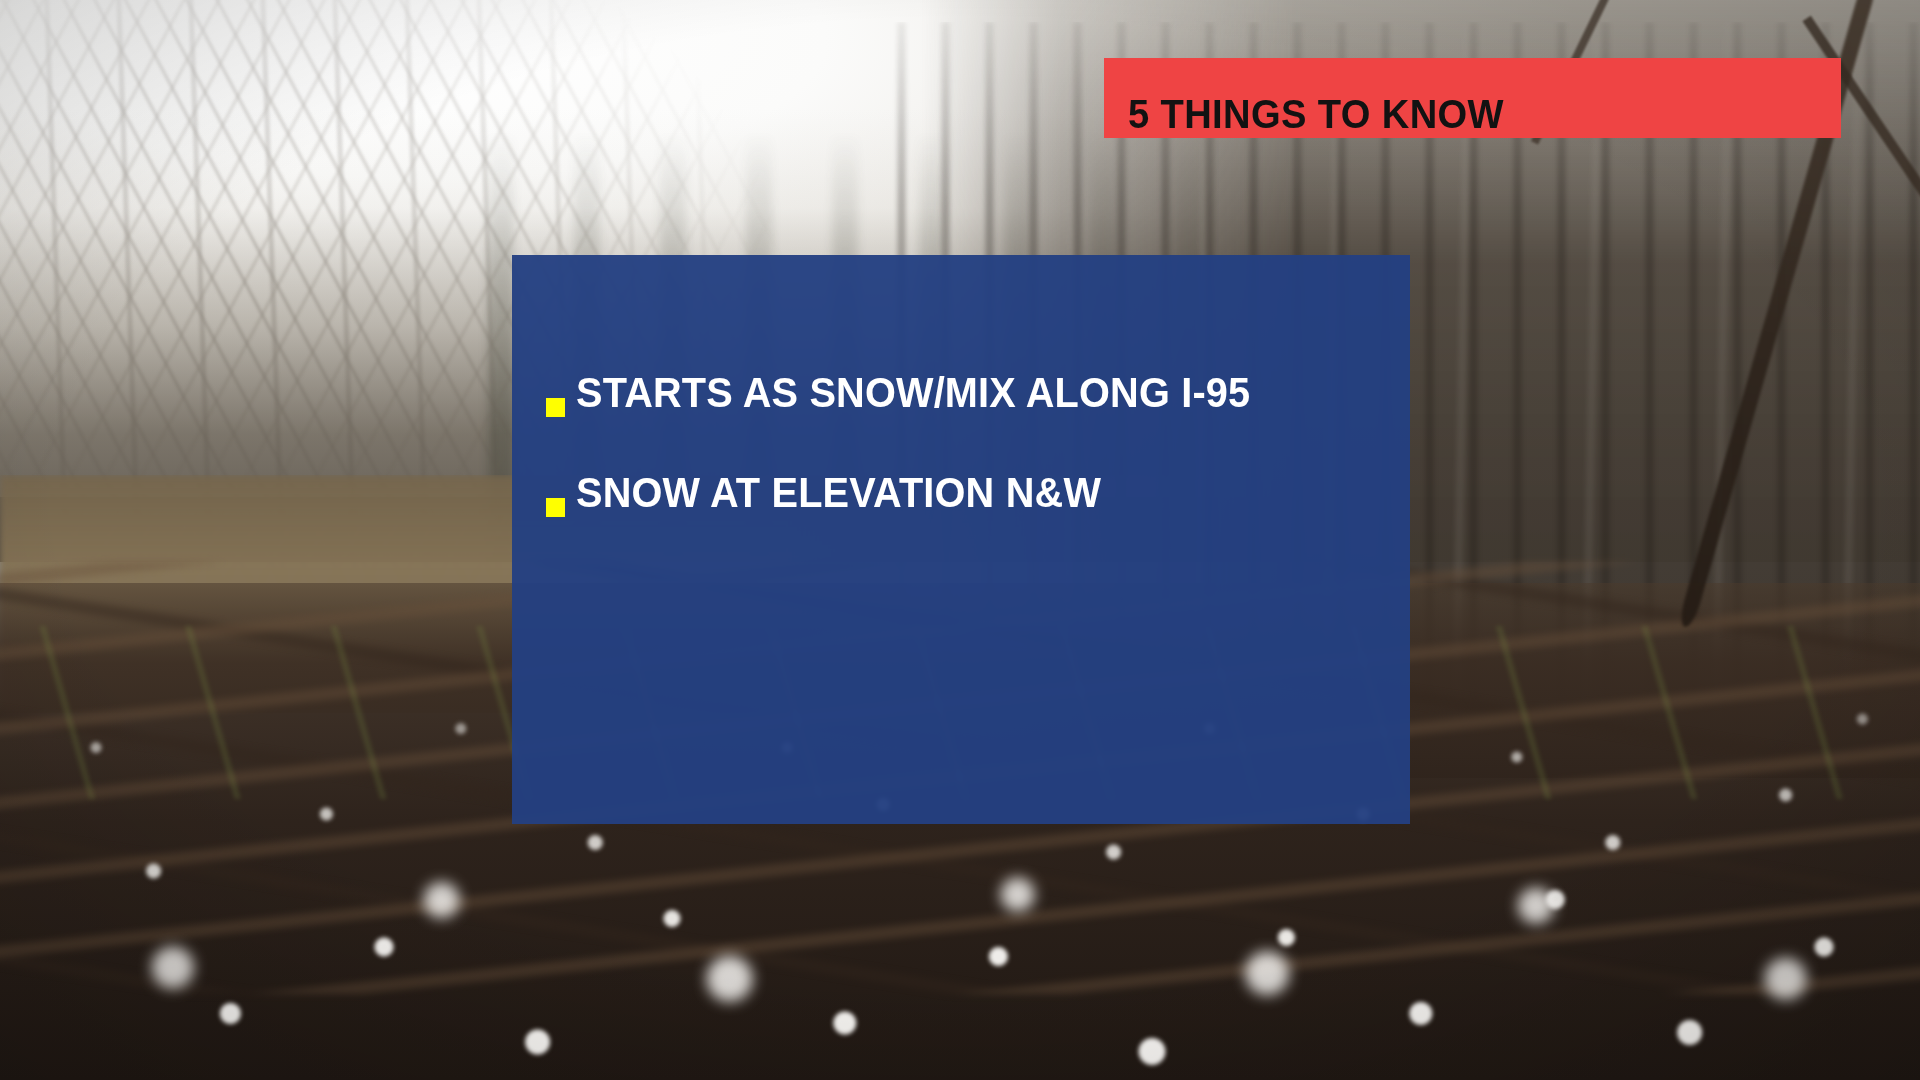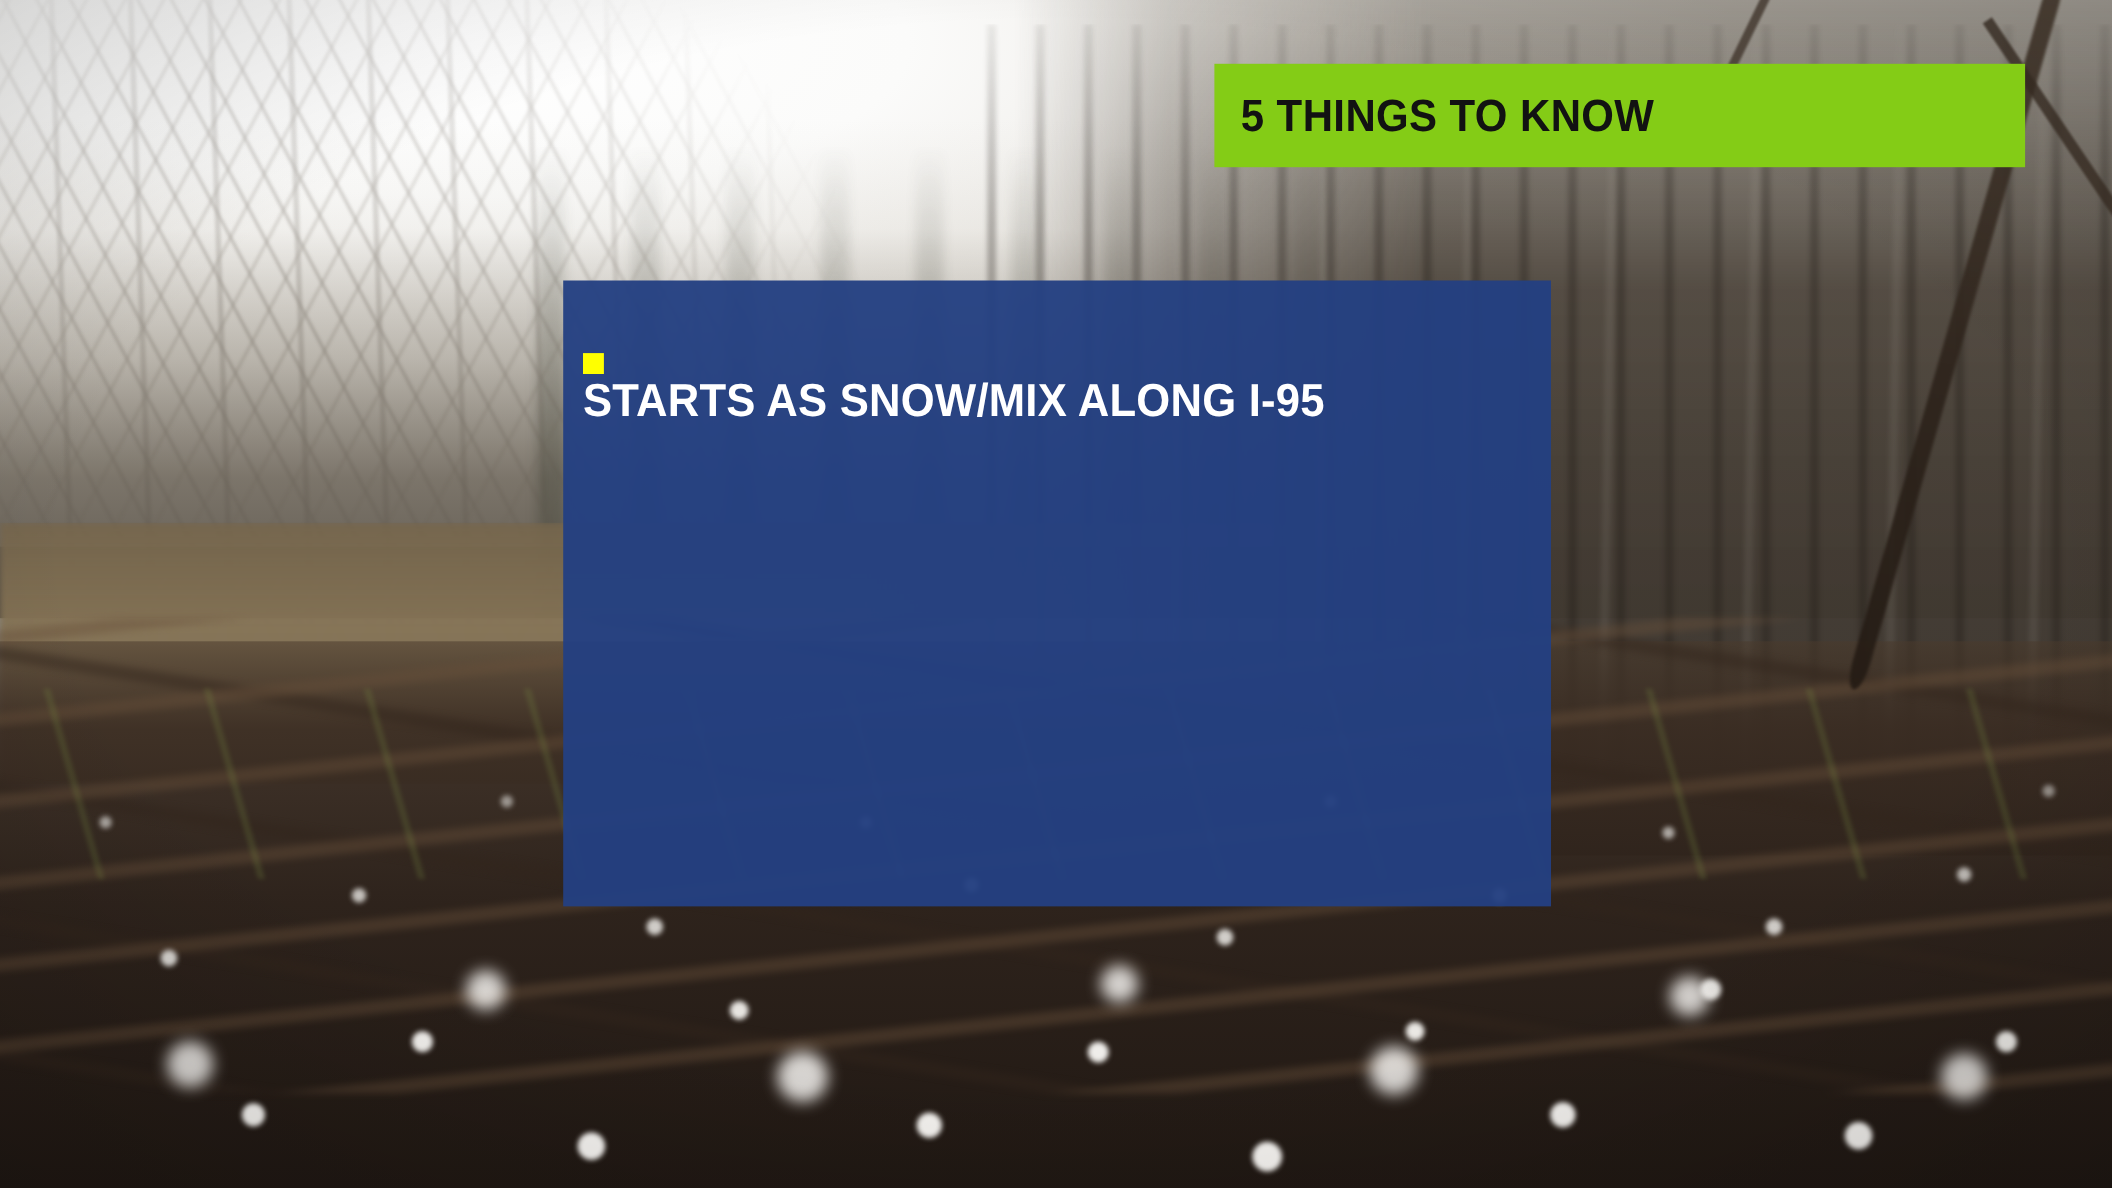--- a/index.html
+++ b/index.html
@@ -270,24 +270,24 @@
     inset: 0;
     background: radial-gradient(ellipse 90% 85% at 50% 46%, rgba(0,0,0,0) 52%, rgba(0,0,0,0.18) 84%, rgba(0,0,0,0.30) 100%);
   }
 
   
   .title-bar {
     position: absolute;
     left: 1104px;
     top: 58px;
     width: 737px;
-    height: 94px;
-    background: #84cc16;
+    height: 80px;
+    background: #ef4444;
     display: flex;
-    align-items: center;
+    align-items: flex-end;
   }
   .title-text {
     margin-left: 24px;
     font-size: 41px;
     font-weight: 700;
     letter-spacing: 0.4px;
     color: #121212;
     white-space: nowrap;
     transform: scaleX(0.93);
     transform-origin: left center;
@@ -299,24 +299,23 @@
     left: 512px;
     top: 255px;
     width: 898px;
     height: 569px;
     background: rgba(36, 64, 130, 0.955);
     box-sizing: border-box;
     padding: 62px 0 0 0;
   }
   .bullet-row {
     display: flex;
-    align-items: flex-start;
+    align-items: flex-end;
     height: 100px;
-    padding-left: 18px;
-    flex-direction: column;
+    padding-left: 34px;
   }
   .bullet-marker {
     width: 19px;
     height: 19px;
     background: #ffff00;
     flex: 0 0 auto;
     margin-right: 11px;
     margin-top: 4px;
   }
   .bullet-text {
@@ -357,19 +356,23 @@
     <div class="title-text">5 THINGS TO KNOW</div>
   </div>
 
   <div class="panel">
 
     <div class="bullet-row">
       <span class="bullet-marker"></span>
       <span class="bullet-text">STARTS AS SNOW/MIX ALONG I-95</span>
     </div>
 
+    <div class="bullet-row">
+      <span class="bullet-marker"></span>
+      <span class="bullet-text">SNOW AT ELEVATION N&amp;W</span>
+    </div>
 
 
 
 
   </div>
 
 </div>
 
 </body></html>

